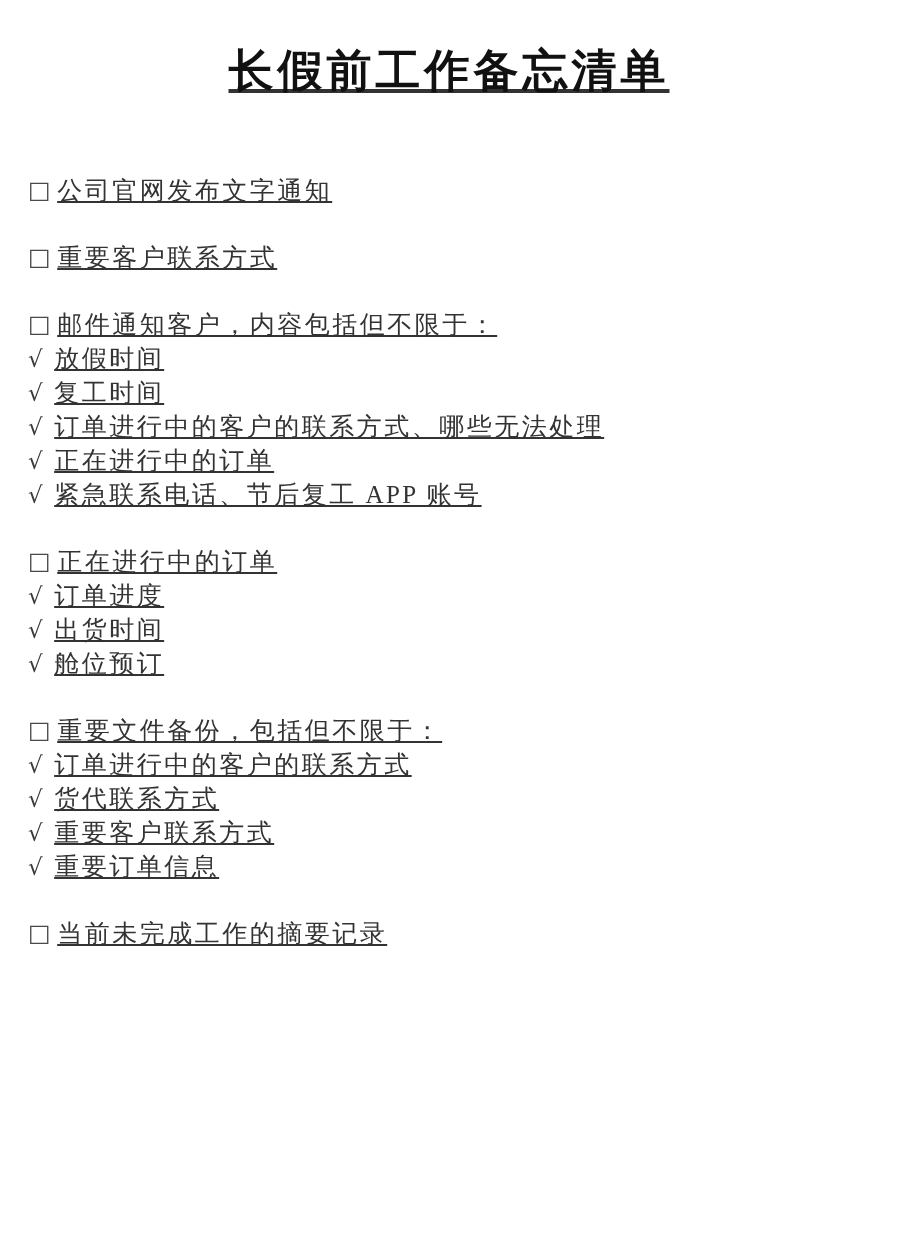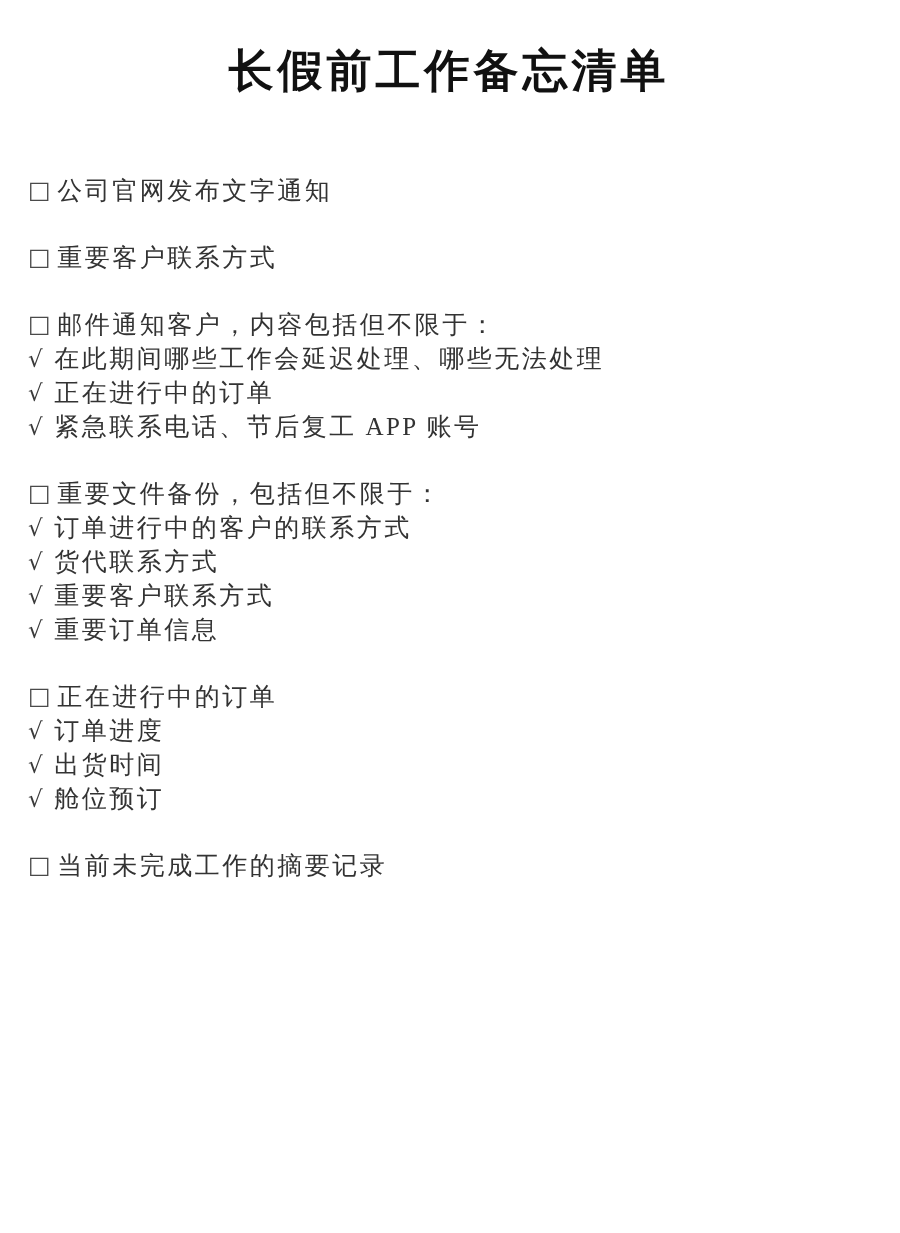--- a/index.html
+++ b/index.html
@@ -12,20 +12,21 @@
     height: 1233px;
     overflow: hidden;
     font-family: "Liberation Serif", "DejaVu Serif", serif;
     color: #333333;
   }
   .page {
     box-sizing: border-box;
     width: 900px;
     height: 1233px;
     padding: 40px 30px 0 28px;
+    text-decoration: underline;
   }
   .doc-title {
     text-align: center;
     font-size: 45px;
     font-weight: bold;
     color: #111111;
     letter-spacing: 4px;
     line-height: 62px;
     margin: 0 0 72px 0;
   }
@@ -69,34 +70,36 @@
 
   <div class="checklist">
       <div class="item-block">
         <div class="item-line"><span class="box-glyph">□</span><span class="item-text">公司官网发布文字通知</span></div>
       </div>
       <div class="item-block">
         <div class="item-line"><span class="box-glyph">□</span><span class="item-text">重要客户联系方式</span></div>
       </div>
       <div class="item-block">
         <div class="item-line"><span class="box-glyph">□</span><span class="item-text">邮件通知客户，内容包括但不限于：</span></div>
-        <div class="item-line sub"><span class="check-glyph">√</span><span class="item-text">在此期间哪些工作会延迟处理、哪些无法处理</span></div>
+        <div class="item-line sub"><span class="check-glyph">√</span><span class="item-text">放假时间</span></div>
+        <div class="item-line sub"><span class="check-glyph">√</span><span class="item-text">复工时间</span></div>
+        <div class="item-line sub"><span class="check-glyph">√</span><span class="item-text">订单进行中的客户的联系方式、哪些无法处理</span></div>
         <div class="item-line sub"><span class="check-glyph">√</span><span class="item-text">正在进行中的订单</span></div>
         <div class="item-line sub"><span class="check-glyph">√</span><span class="item-text">紧急联系电话、节后复工 APP 账号</span></div>
+      </div>
+      <div class="item-block">
+        <div class="item-line"><span class="box-glyph">□</span><span class="item-text">正在进行中的订单</span></div>
+        <div class="item-line sub"><span class="check-glyph">√</span><span class="item-text">订单进度</span></div>
+        <div class="item-line sub"><span class="check-glyph">√</span><span class="item-text">出货时间</span></div>
+        <div class="item-line sub"><span class="check-glyph">√</span><span class="item-text">舱位预订</span></div>
       </div>
       <div class="item-block">
         <div class="item-line"><span class="box-glyph">□</span><span class="item-text">重要文件备份，包括但不限于：</span></div>
         <div class="item-line sub"><span class="check-glyph">√</span><span class="item-text">订单进行中的客户的联系方式</span></div>
         <div class="item-line sub"><span class="check-glyph">√</span><span class="item-text">货代联系方式</span></div>
         <div class="item-line sub"><span class="check-glyph">√</span><span class="item-text">重要客户联系方式</span></div>
         <div class="item-line sub"><span class="check-glyph">√</span><span class="item-text">重要订单信息</span></div>
       </div>
       <div class="item-block">
-        <div class="item-line"><span class="box-glyph">□</span><span class="item-text">正在进行中的订单</span></div>
-        <div class="item-line sub"><span class="check-glyph">√</span><span class="item-text">订单进度</span></div>
-        <div class="item-line sub"><span class="check-glyph">√</span><span class="item-text">出货时间</span></div>
-        <div class="item-line sub"><span class="check-glyph">√</span><span class="item-text">舱位预订</span></div>
-      </div>
-      <div class="item-block">
         <div class="item-line"><span class="box-glyph">□</span><span class="item-text">当前未完成工作的摘要记录</span></div>
       </div>
     </div>
 </div>
 
 </body></html>

